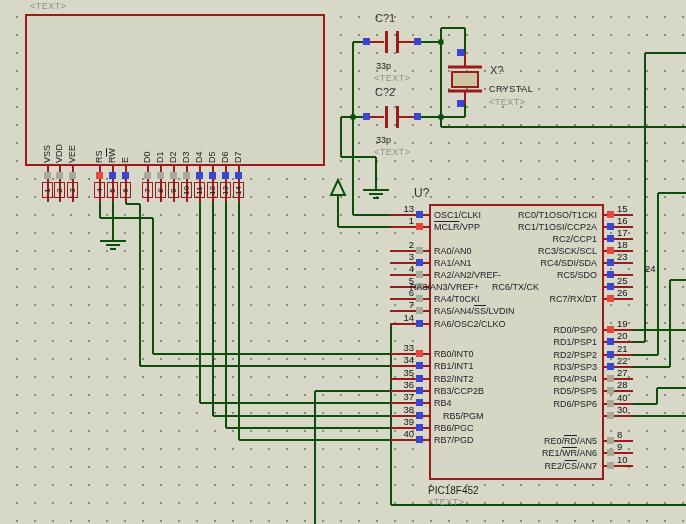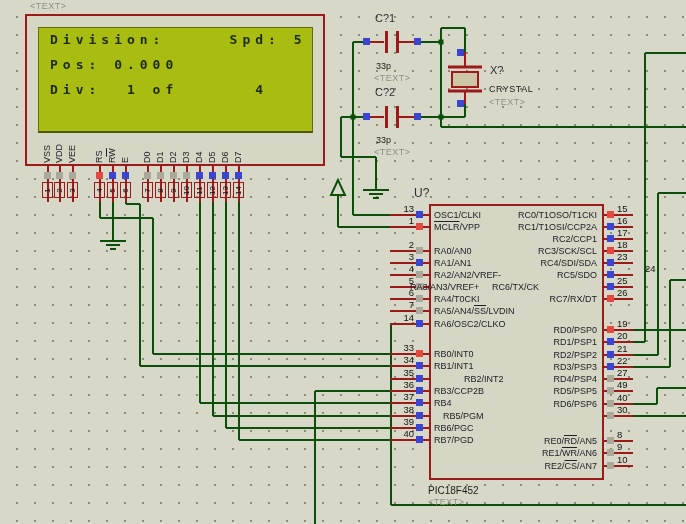--- a/index.html
+++ b/index.html
@@ -28,25 +28,20 @@
   .note{position:absolute;font-size:9px;color:#8f8f83;letter-spacing:0.5px}
   svg{position:absolute;left:0;top:0}
 </style>
 </head>
 <body>
 
 <div id="canvas">
 
   <div class="note" style="left:30px;top:1px">&lt;TEXT&gt;</div>
   <div class="comp-body" id="lcd-body" style="left:25px;top:14px;width:300px;height:152px"></div>
-  <div id="lcd-screen">
-    <div class="lcd-line" style="top:4px">Division:     Spd: 5</div>
-    <div class="lcd-line" style="top:29px">Pos: 0.000</div>
-    <div class="lcd-line" style="top:54px">Div:  1 of      4</div>
-  </div>
 
   <svg id="wire-layer" width="686" height="524">
       <line x1="353" y1="42" x2="366" y2="42" stroke="#0b4f0b" stroke-width="2"></line>
       <line x1="418" y1="42" x2="441" y2="42" stroke="#0b4f0b" stroke-width="2"></line>
       <line x1="441" y1="28" x2="441" y2="127" stroke="#0b4f0b" stroke-width="2"></line>
       <line x1="441" y1="28" x2="465" y2="28" stroke="#0b4f0b" stroke-width="2"></line>
       <line x1="465" y1="28" x2="465" y2="52" stroke="#0b4f0b" stroke-width="2"></line>
       <line x1="465" y1="104" x2="465" y2="117" stroke="#0b4f0b" stroke-width="2"></line>
       <line x1="418" y1="117" x2="465" y2="117" stroke="#0b4f0b" stroke-width="2"></line>
       <line x1="341" y1="117" x2="366" y2="117" stroke="#0b4f0b" stroke-width="2"></line>
@@ -287,21 +282,21 @@
     <div class="chip-num" style="left: 388px; width: 26px; top: 312px; text-align: right;">14</div>
     <div class="chip-label" style="top: 319px; left: 434px;"><span>RA6/OSC2/CLKO</span></div>
     <div class="sq" style="left: 416px; top: 350px; background: rgb(226, 73, 63);"></div>
     <div class="chip-num" style="left: 388px; width: 26px; top: 342px; text-align: right;">33</div>
     <div class="chip-label" style="top: 349px; left: 434px;"><span>RB0/INT0</span></div>
     <div class="sq" style="left: 416px; top: 362px; background: rgb(58, 70, 210);"></div>
     <div class="chip-num" style="left: 388px; width: 26px; top: 354px; text-align: right;">34</div>
     <div class="chip-label" style="top: 361px; left: 434px;"><span>RB1/INT1</span></div>
     <div class="sq" style="left: 416px; top: 375px; background: rgb(58, 70, 210);"></div>
     <div class="chip-num" style="left: 388px; width: 26px; top: 367px; text-align: right;">35</div>
-    <div class="chip-label" style="top: 374px; left: 434px; margin-left: 30px;"><span>RB2/INT2</span></div>
+    <div class="chip-label" style="top: 374px; left: 434px;"><span>RB2/INT2</span></div>
     <div class="sq" style="left: 416px; top: 387px; background: rgb(58, 70, 210);"></div>
     <div class="chip-num" style="left: 388px; width: 26px; top: 379px; text-align: right;">36</div>
     <div class="chip-label" style="top: 386px; left: 434px;"><span>RB3/CCP2B</span></div>
     <div class="sq" style="left: 416px; top: 399px; background: rgb(58, 70, 210);"></div>
     <div class="chip-num" style="left: 388px; width: 26px; top: 391px; text-align: right;">37</div>
     <div class="chip-label" style="top: 398px; left: 434px;"><span>RB4</span></div>
     <div class="sq" style="left: 416px; top: 412px; background: rgb(58, 70, 210);"></div>
     <div class="chip-num" style="left: 388px; width: 26px; top: 404px; text-align: right;">38</div>
     <div class="chip-label" style="top: 411px; left: 434px; padding-left: 9px;"><span>RB5/PGM</span></div>
     <div class="sq" style="left: 416px; top: 424px; background: rgb(58, 70, 210);"></div>
@@ -343,21 +338,21 @@
     <div class="sq" style="left: 607px; top: 351px; background: rgb(58, 70, 210);"></div>
     <div class="chip-num" style="left: 617px; width: 26px; top: 343px;">21</div>
     <div class="chip-label" style="top: 350px; left: 434px; width: 163px; text-align: right;"><span>RD2/PSP2</span></div>
     <div class="sq" style="left: 607px; top: 363px; background: rgb(58, 70, 210);"></div>
     <div class="chip-num" style="left: 617px; width: 26px; top: 355px;">22</div>
     <div class="chip-label" style="top: 362px; left: 434px; width: 163px; text-align: right;"><span>RD3/PSP3</span></div>
     <div class="sq" style="left: 607px; top: 375px; background: rgb(169, 169, 155);"></div>
     <div class="chip-num" style="left: 617px; width: 26px; top: 367px;">27</div>
     <div class="chip-label" style="top: 374px; left: 434px; width: 163px; text-align: right;"><span>RD4/PSP4</span></div>
     <div class="sq" style="left: 607px; top: 387px; background: rgb(169, 169, 155);"></div>
-    <div class="chip-num" style="left: 617px; width: 26px; top: 379px;">49</div>
+    <div class="chip-num" style="left: 617px; width: 26px; top: 379px;">28</div>
     <div class="chip-label" style="top: 386px; left: 434px; width: 163px; text-align: right;"><span>RD5/PSP5</span></div>
     <div class="sq" style="left: 607px; top: 400px; background: rgb(169, 169, 155);"></div>
     <div class="chip-num" style="left: 617px; width: 26px; top: 392px;">40</div>
     <div class="chip-label" style="top: 399px; left: 434px; width: 163px; text-align: right;"><span>RD6/PSP6</span></div>
     <div class="sq" style="left: 607px; top: 412px; background: rgb(169, 169, 155);"></div>
     <div class="chip-num" style="left: 617px; width: 26px; top: 404px;">30</div>
     <div class="sq" style="left: 607px; top: 437px; background: rgb(169, 169, 155);"></div>
     <div class="chip-num" style="left: 617px; width: 26px; top: 429px;">8</div>
     <div class="chip-label" style="top: 436px; left: 434px; width: 163px; text-align: right;"><span>RE0/</span><span class="ov">RD</span><span>/AN5</span></div>
     <div class="sq" style="left: 607px; top: 449px; background: rgb(169, 169, 155);"></div>

